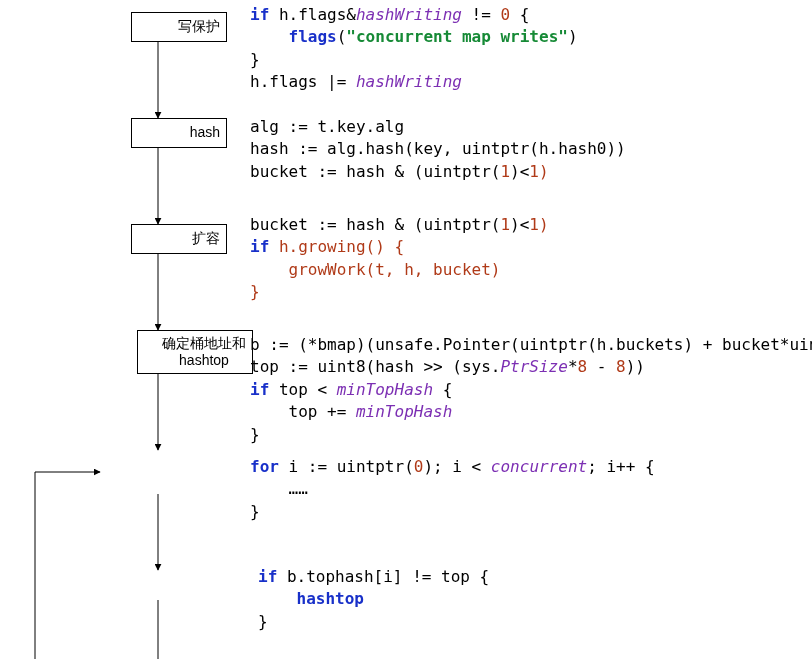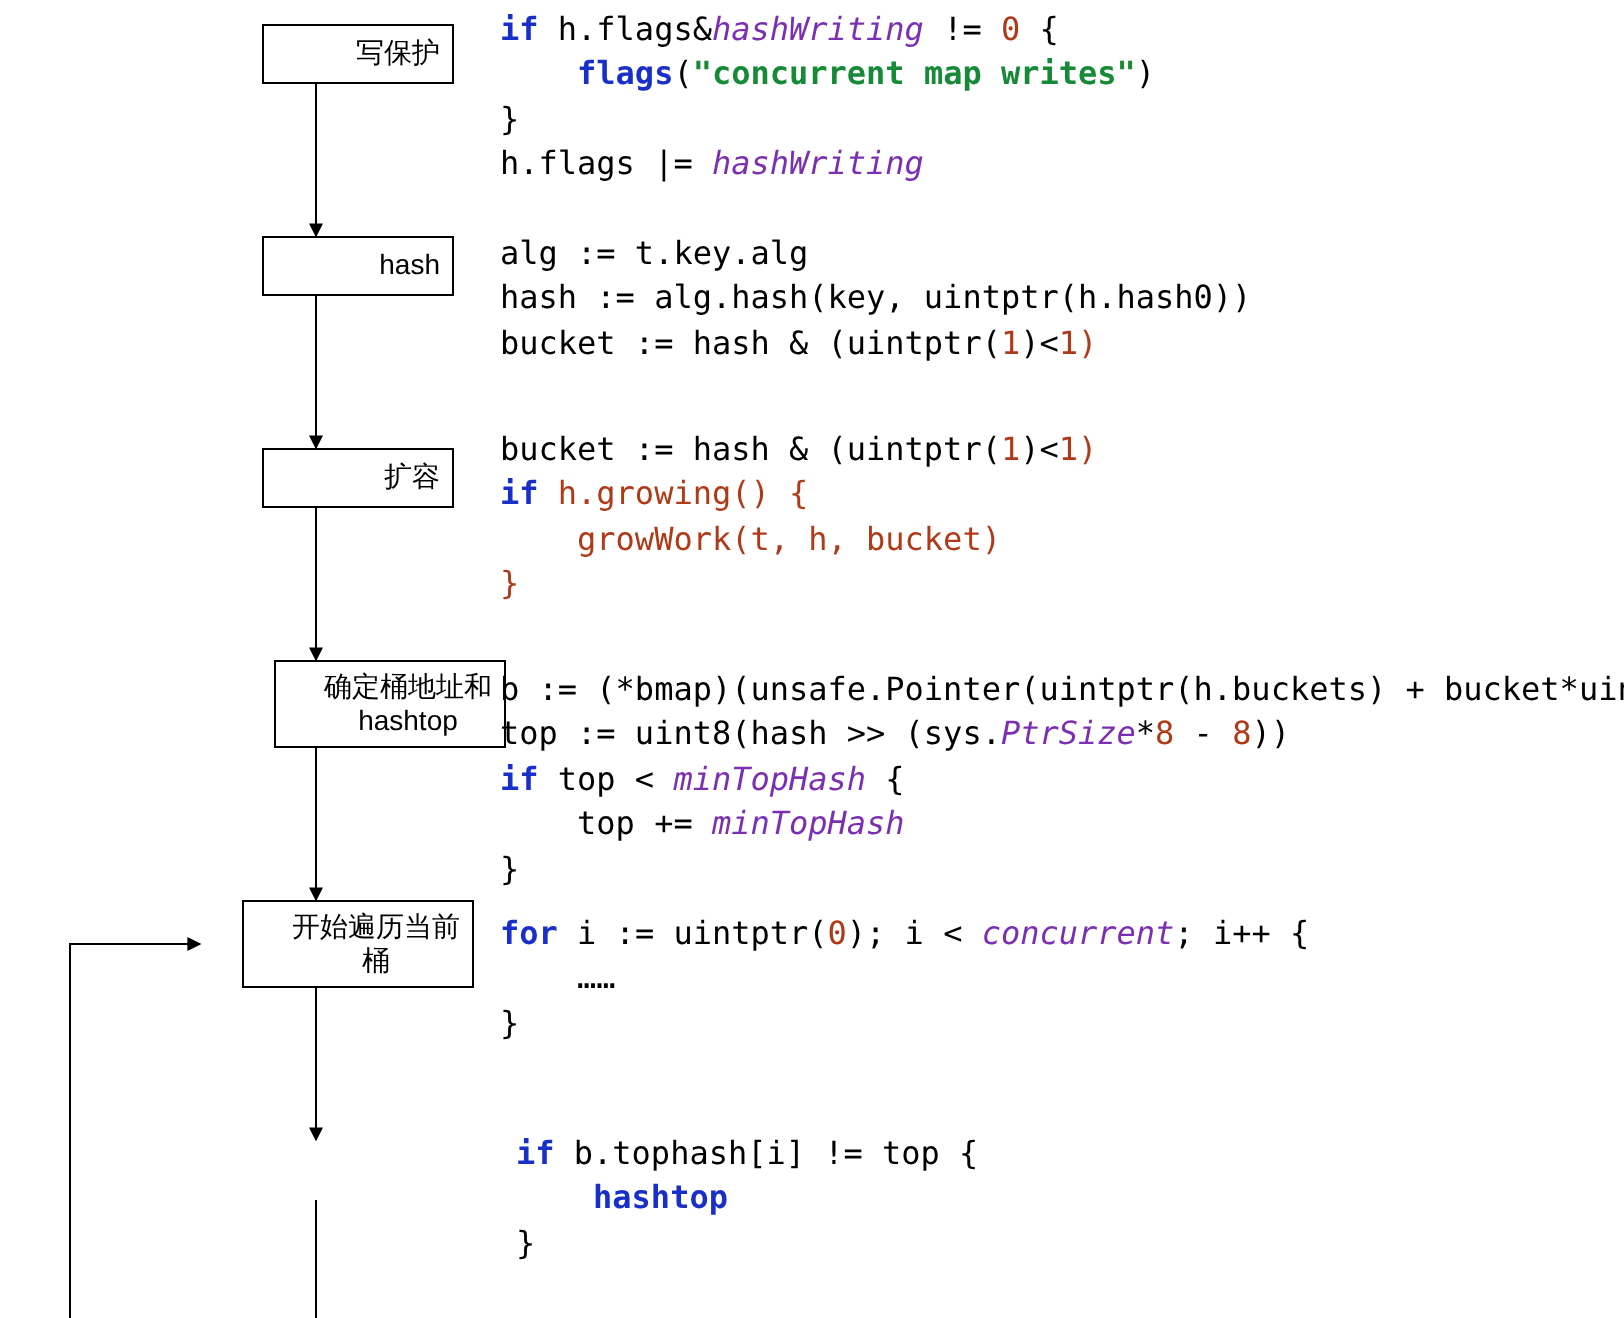--- a/index.html
+++ b/index.html
@@ -68,23 +68,20 @@
     </div>
     <div class="node" style="left: 110px; top: 118px; width: 96px; height: 30px;">
       <span>hash</span>
     </div>
     <div class="node" style="left: 110px; top: 224px; width: 96px; height: 30px;">
       <span>扩容</span>
     </div>
     <div class="node" style="left: 116px; top: 330px; width: 116px; height: 44px;">
       <span>确定桶地址和<br>hashtop</span>
     </div>
-    <div class="node" style="left: 100px; top: 450px; width: 116px; height: 44px;">
-      <span>开始遍历当前<br>桶</span>
-    </div>
     <div class="code" style="left: 250px; top: 4px;"><span class="kw">if</span> h.flags&amp;<span class="id">hashWriting</span> != <span class="num">0</span> {
     <span class="kw">flags</span>(<span class="str">"concurrent map writes"</span>)
 }
 h.flags |= <span class="id">hashWriting</span></div>
     <div class="code" style="left: 250px; top: 116px;">alg := t.key.alg
 hash := alg.hash(key, uintptr(h.hash0))
 bucket := hash &amp; (uintptr(<span class="num">1</span>)&lt;<h.b -="" <span="" class="num">1)</h.b></div>
     <div class="code" style="left: 250px; top: 214px;">bucket := hash &amp; (uintptr(<span class="num">1</span>)&lt;<h.b -="" <span="" class="num">1)
 <span class="kw">if</span> h.growing() {
     growWork(t, h, bucket)

